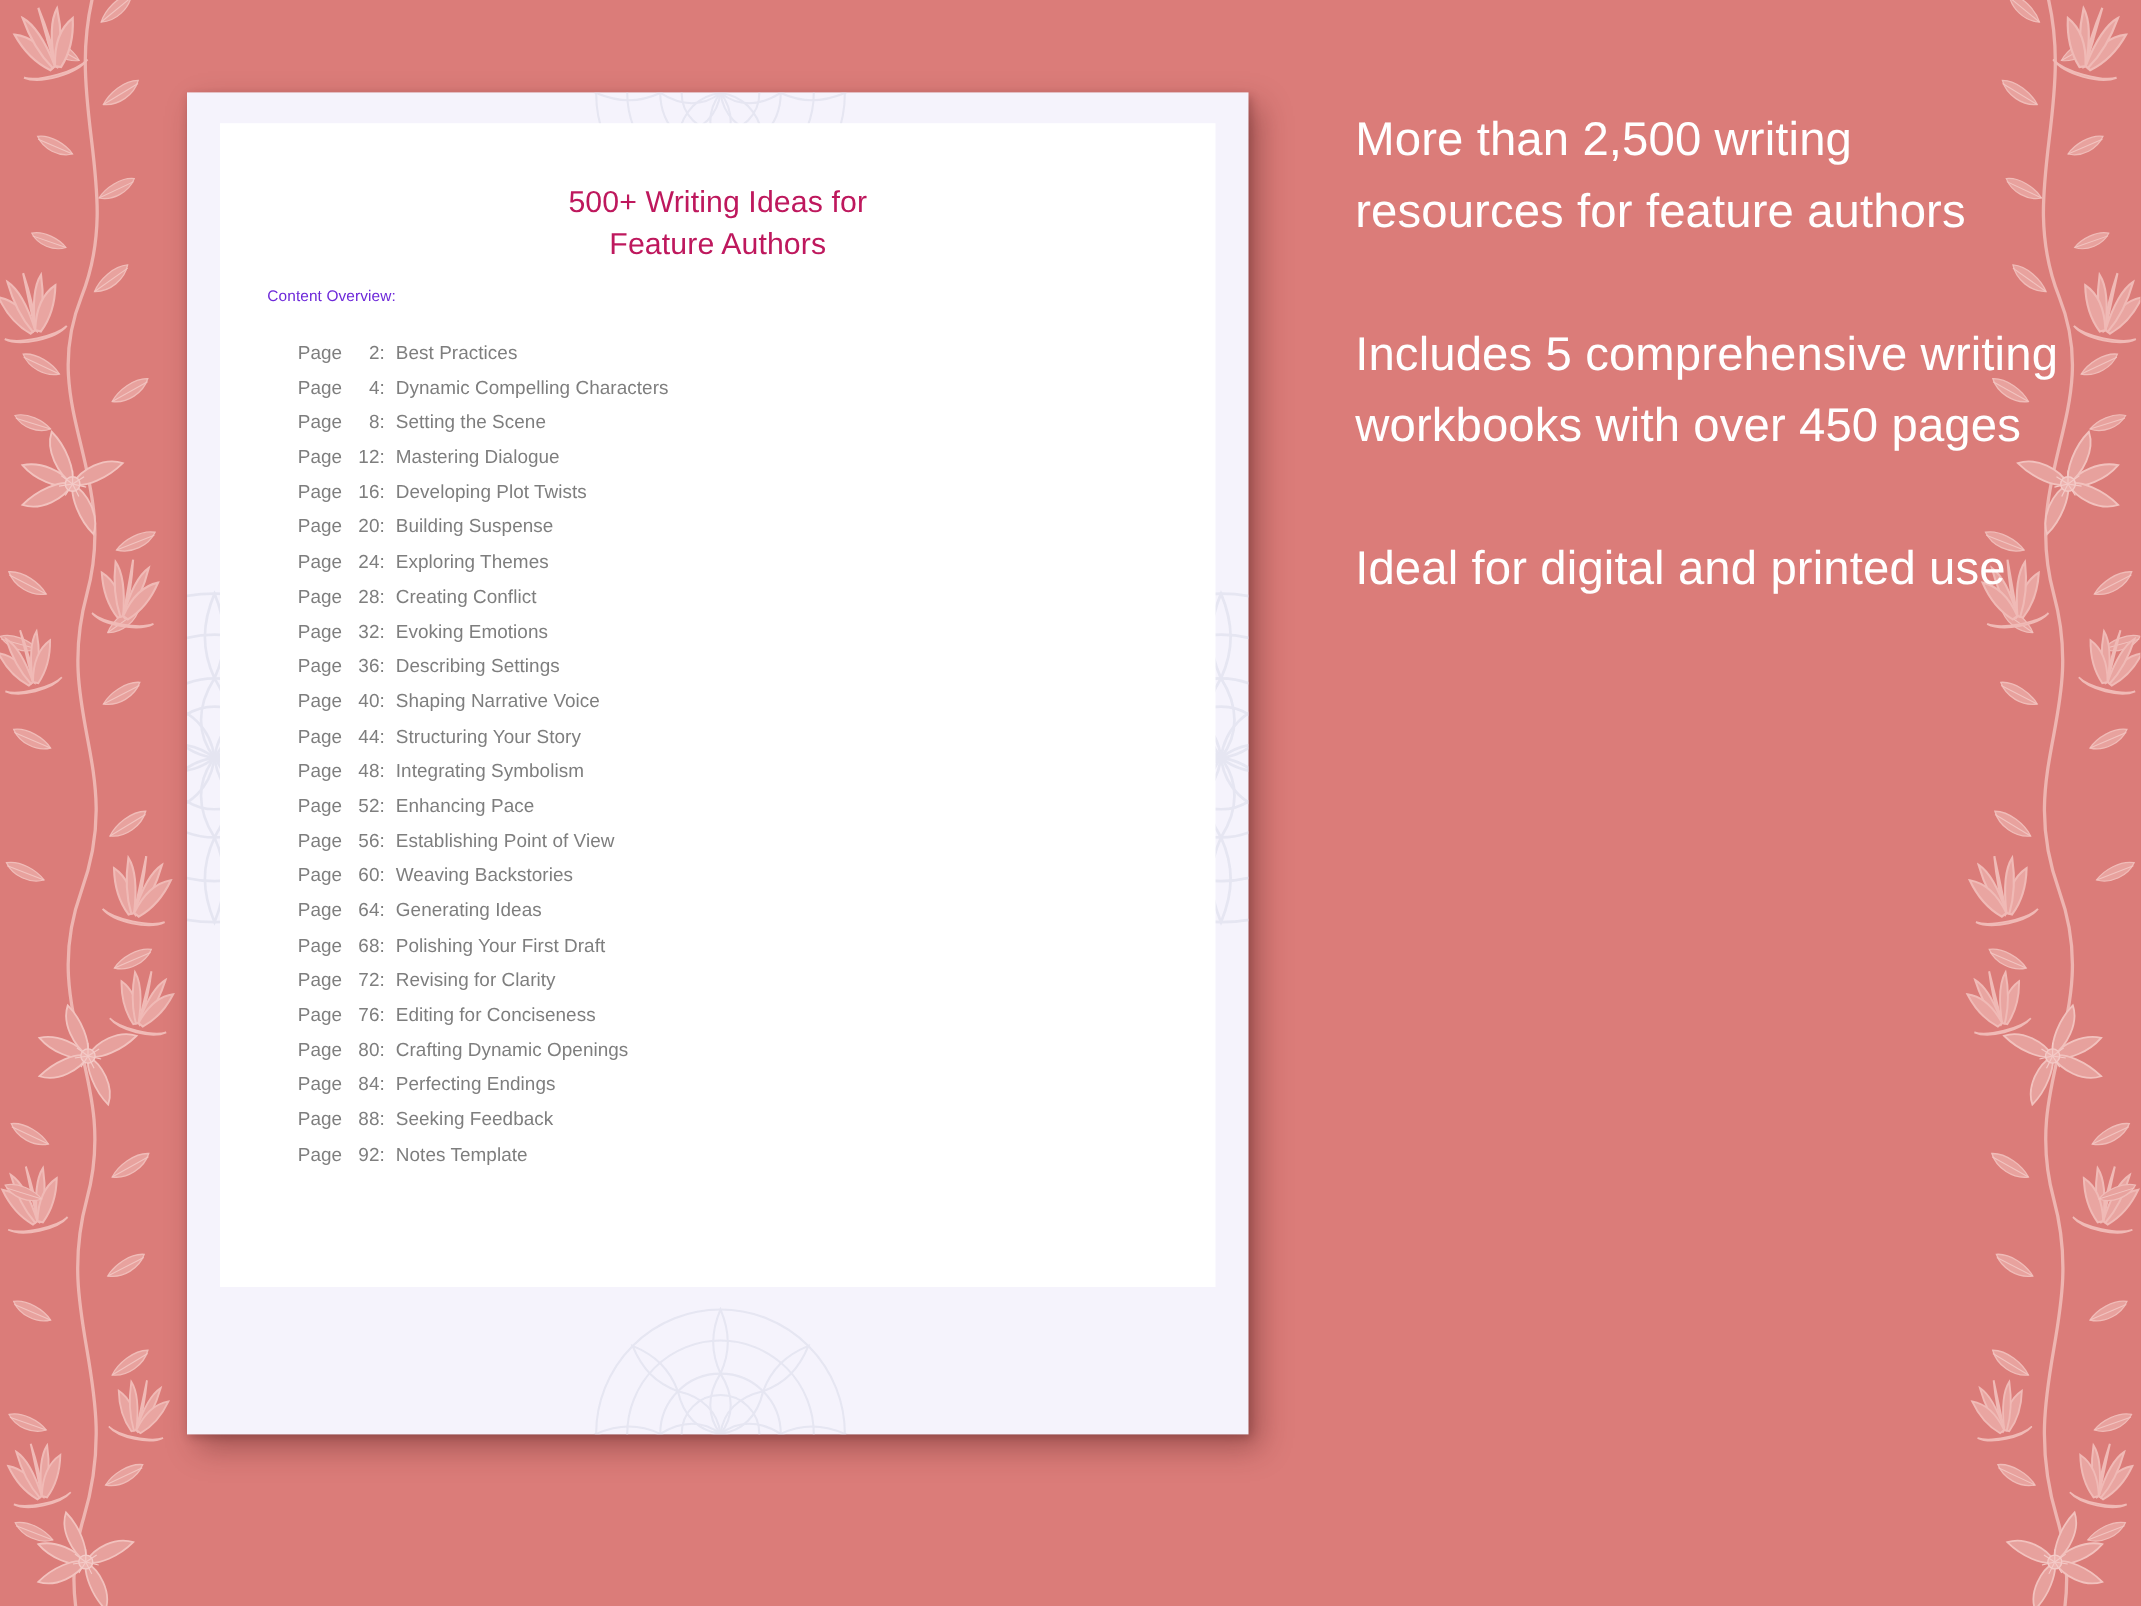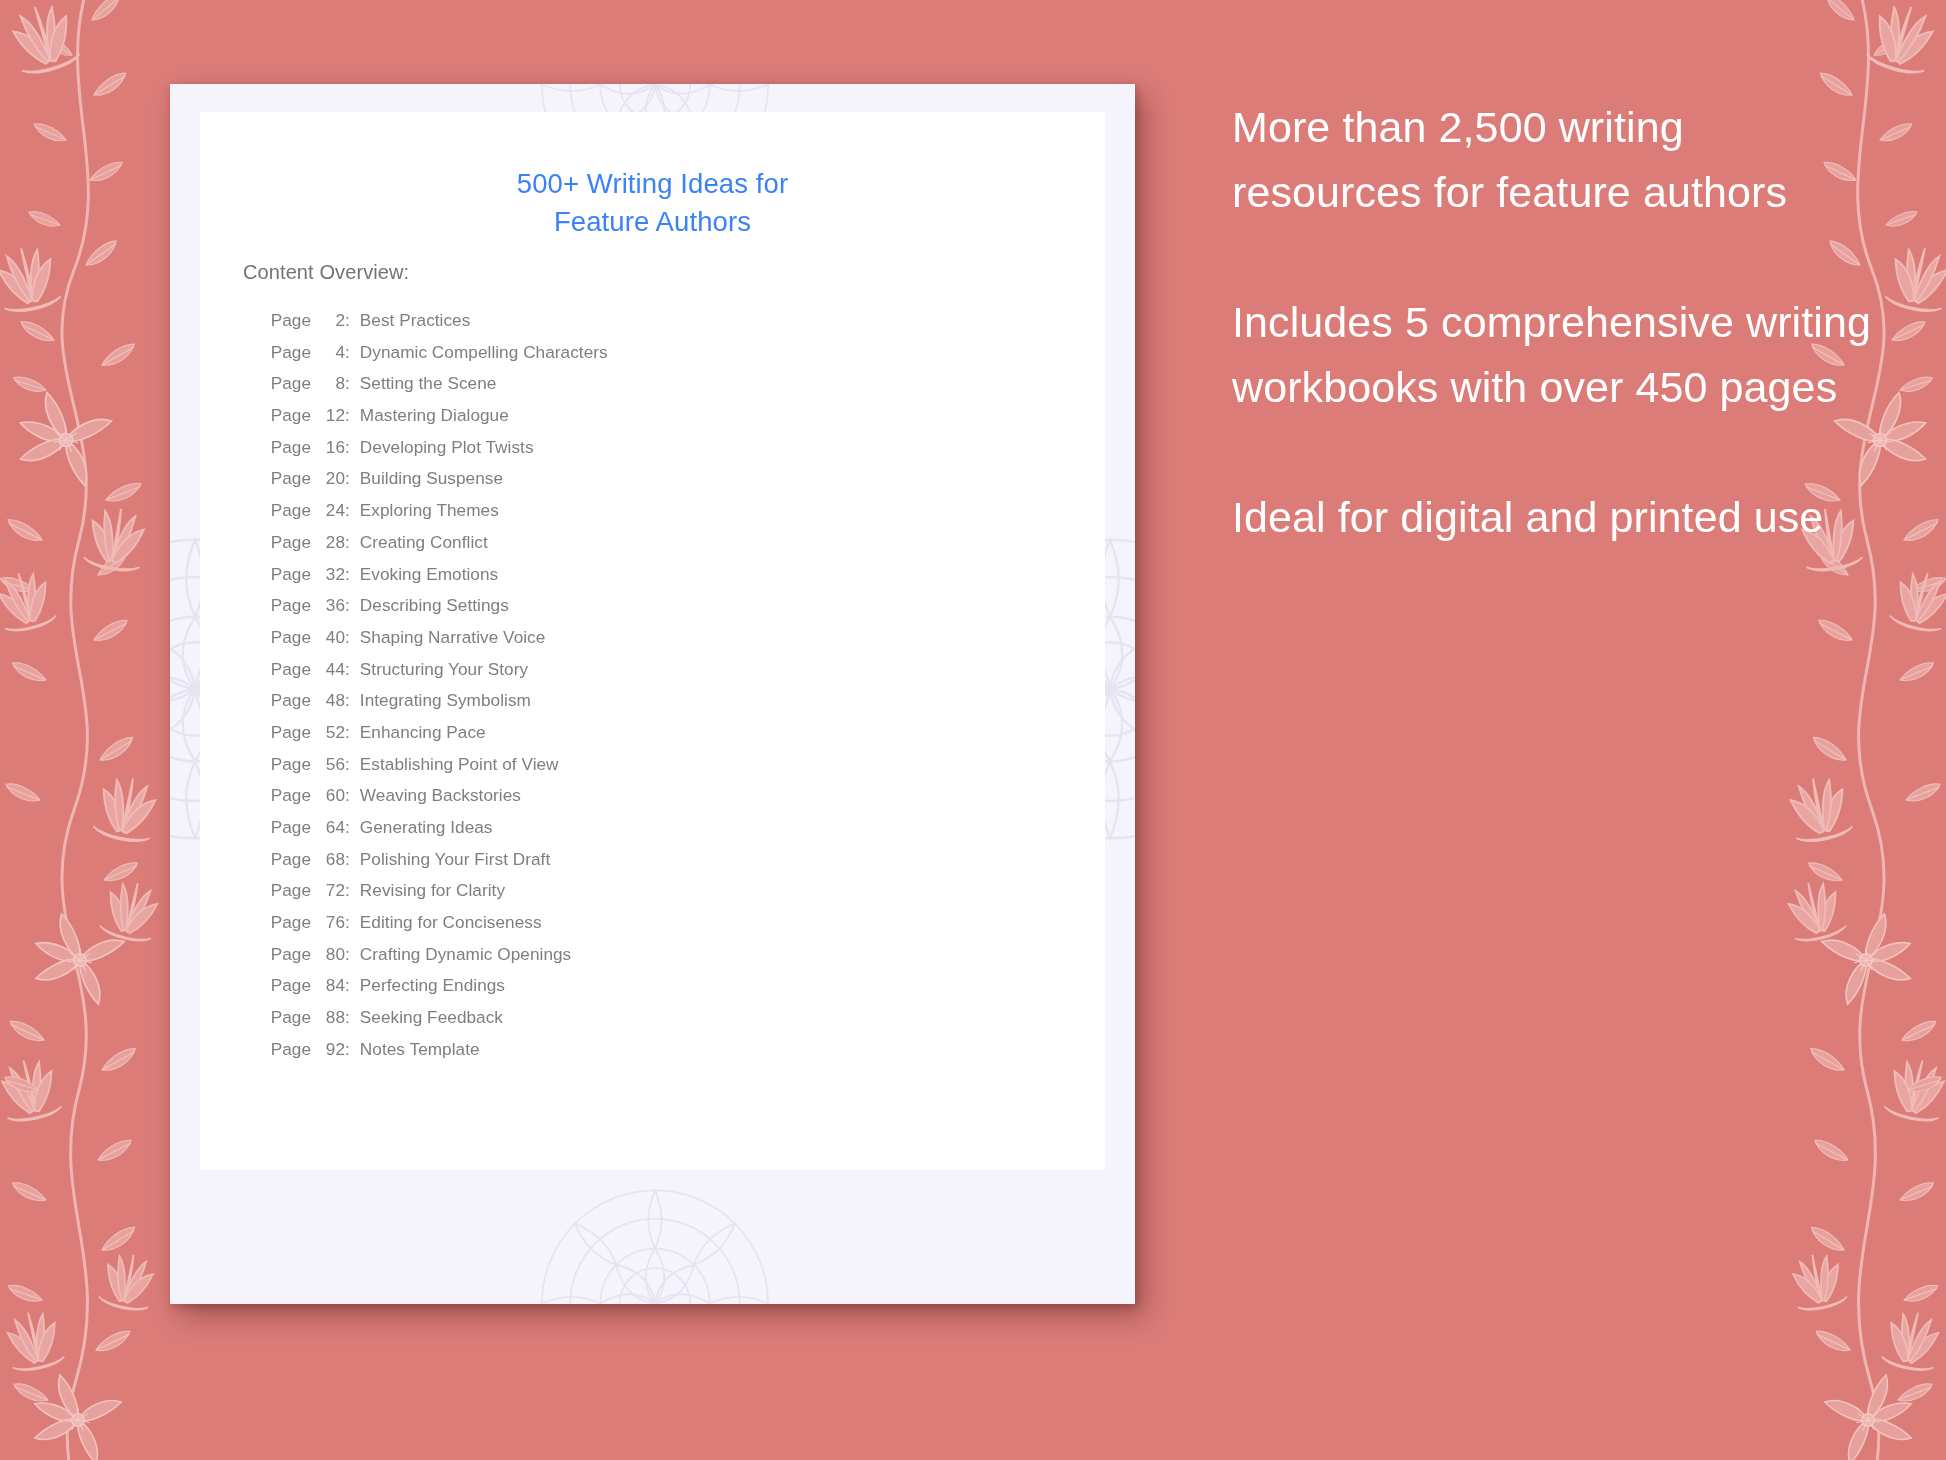--- a/index.html
+++ b/index.html
@@ -73,32 +73,32 @@
   }
 
   #doc-title {
     position: absolute;
     top: 53px;
     left: 0;
     width: 905px;
     text-align: center;
     font-size: 27.5px;
     line-height: 38px;
-    color: #3b82f6;
+    color: #be185d;
     font-weight: 400;
     letter-spacing: 0.1px;
     white-space: pre-line;
   }
 
   #overview-label {
     position: absolute;
     top: 149px;
     left: 43px;
-    font-size: 20px;
-    color: #737373;
+    font-size: 14px;
+    color: #6d28d9;
     letter-spacing: 0.1px;
   }
 
   #toc {
     position: absolute;
     top: 198px;
     left: 69px;
     width: 800px;
   }
   .toc-row {

